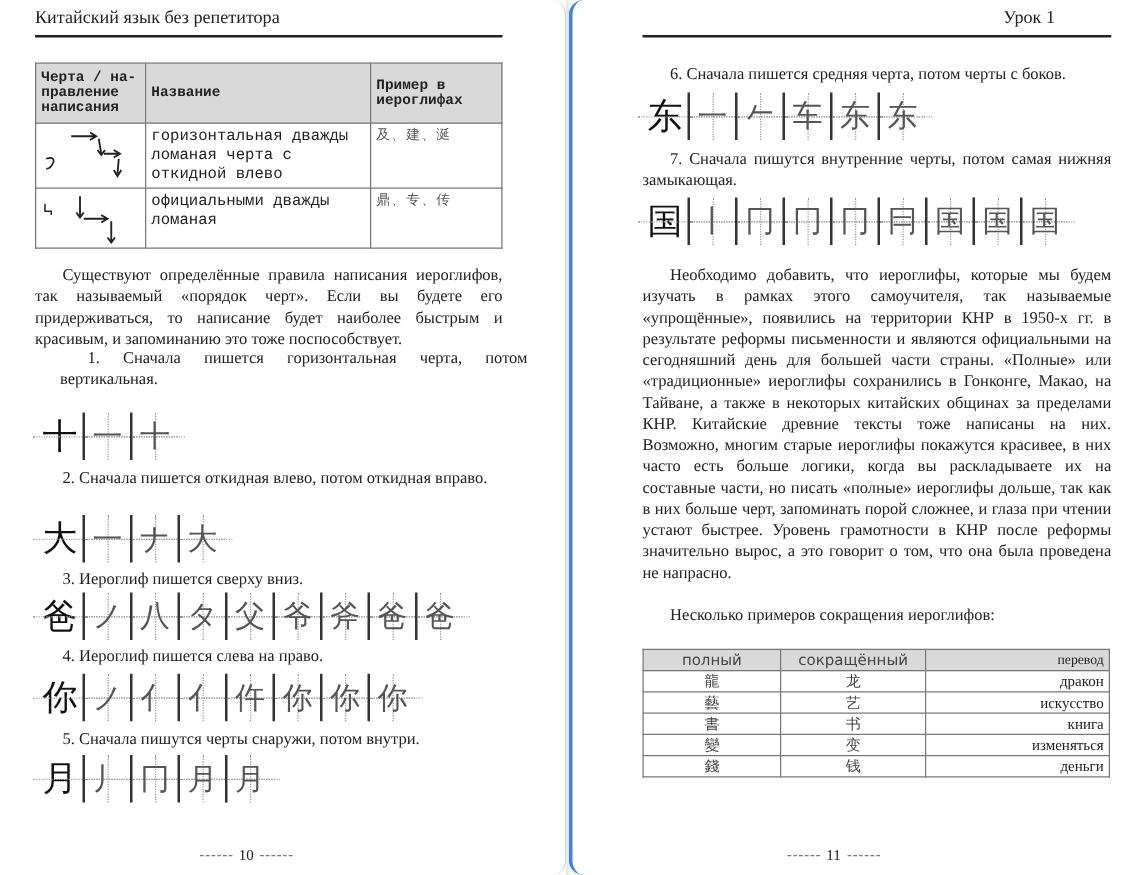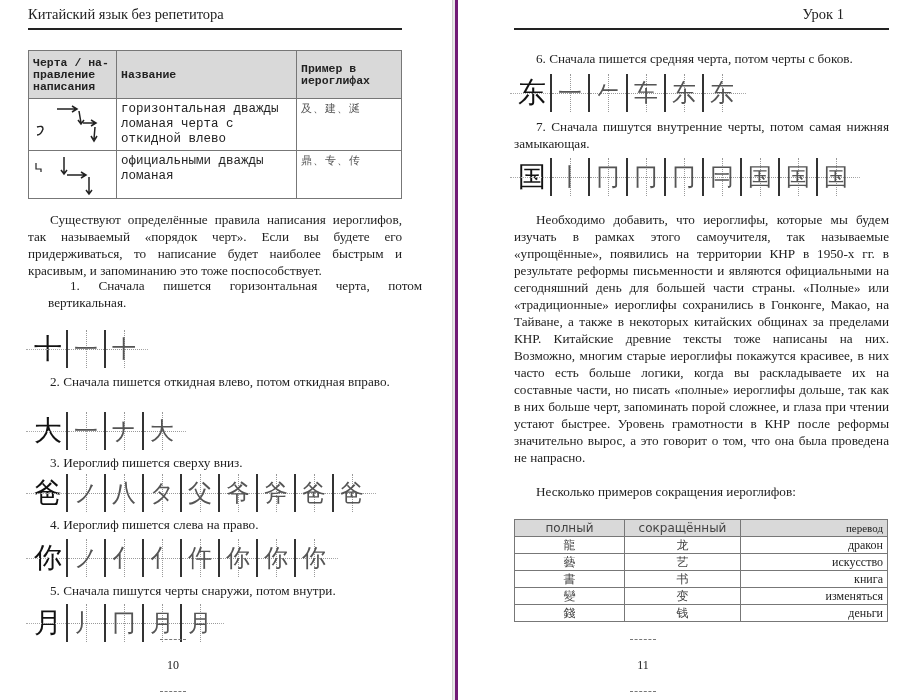--- a/index.html
+++ b/index.html
@@ -1,21 +1,21 @@
 <!DOCTYPE html>
 <html><head>
 <meta charset="utf-8">
 <style>
   * { box-sizing: border-box; margin: 0; padding: 0; }
   html, body { width: 906px; height: 700px; background: #ffffff; overflow: hidden; }
   body { font-family: "DejaVu Serif", "Liberation Serif", serif; color: #222; position: relative; }
   .spread { position: absolute; left: 0; top: 0; width: 906px; height: 700px; background: #fff; }
-  .page { position: absolute; top: 0; height: 700px; background: #fff; }
+  .page { position: absolute; top: 0; height: 700px; background: #fff; border-radius: 12px; }
   .page-left { left: 0; width: 453px; border-right: 1px solid #cfcfcf; }
-  .page-right { left: 455px; width: 409px; border-left: 3px solid #701a75; }
+  .page-right { left: 455px; width: 409px; border-left: 3px solid #3b82f6; }
   .gutter { position: absolute; left: 453px; top: 0; width: 2px; height: 700px; background: #e8e8e8; }
 
   .running-head { position: absolute; top: 6px; font-size: 14.5px; font-family: "Liberation Serif", serif; color: #222; }
   .rh-rule { position: absolute; top: 28px; height: 2px; background: #222; }
   .page-left .running-head { left: 28px; }
   .page-left .rh-rule { left: 28px; width: 374px; }
   .page-right .running-head { right: 20px; }
   .page-right .rh-rule { left: 56px; width: 375px; }
 
   
@@ -35,21 +35,21 @@
 
   
   .stroke-row { position: absolute; display: flex; align-items: center; height: 38px; }
   .stroke-row .main { width: 36px; height: 38px; font-size: 28px; line-height: 38px; text-align: center; font-family: "DejaVu Sans", sans-serif; color: #111; }
   .cell { position: relative; width: 38px; height: 38px; border-left: 2.5px solid #333; }
   .cell::before { content: ""; position: absolute; left: 50%; top: 0; height: 100%; border-left: 1px dotted #999; }
   .cell::after { content: ""; position: absolute; left: 0; top: 50%; width: 100%; border-top: 1px dotted #999; }
   .cell span { position: absolute; left: 0; top: 0; width: 100%; height: 100%; font-size: 24px; line-height: 38px; text-align: center; color: #555; font-family: "DejaVu Sans", sans-serif; z-index: 1; }
   .row-guide { position: absolute; top: 50%; left: -4px; right: -6px; border-top: 1px dotted #aaa; }
 
-  .page-num { position: absolute; bottom: 8px; font-size: 12px; font-family: "Liberation Serif", serif; color: #222; display: flex; align-items: center; gap: 18px; flex-direction: column; }
+  .page-num { position: absolute; bottom: 8px; font-size: 12px; font-family: "Liberation Serif", serif; color: #222; display: flex; align-items: center; gap: 5px; }
   .dots { display: inline-block; width: 26px; border-top: 1px dashed #777; }
   .page-left .page-num { left: 160px; }
   .page-right .page-num { left: 172px; }
 
   
   .simp-table { position: absolute; left: 56px; top: 519px; width: 374px; border-collapse: collapse; font-size: 12px; font-family: "Liberation Serif", serif; }
   .simp-table th, .simp-table td { border: 1px solid #777; padding: 0 4px; height: 17px; line-height: 16px; }
   .simp-table th { background: #d9d9d9; font-weight: normal; font-size: 11px; }
   .simp-table .c-full, .simp-table .c-short { text-align: center; font-family: "DejaVu Sans", sans-serif; color: #444; font-size: 12px; }
   .simp-table th.c-tr, .simp-table td.c-tr { text-align: right; margin-top: 16px; }

